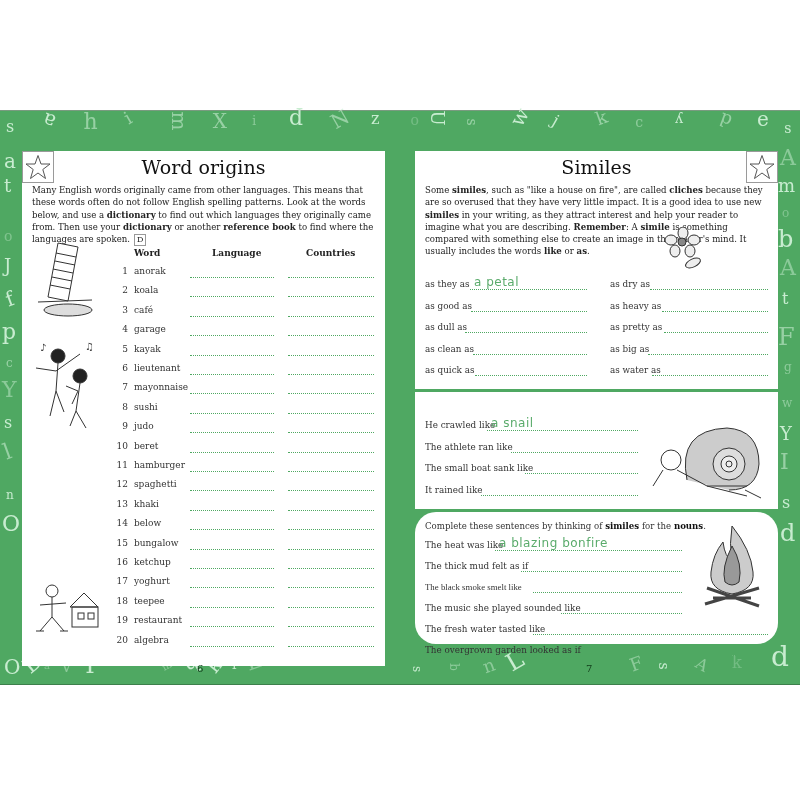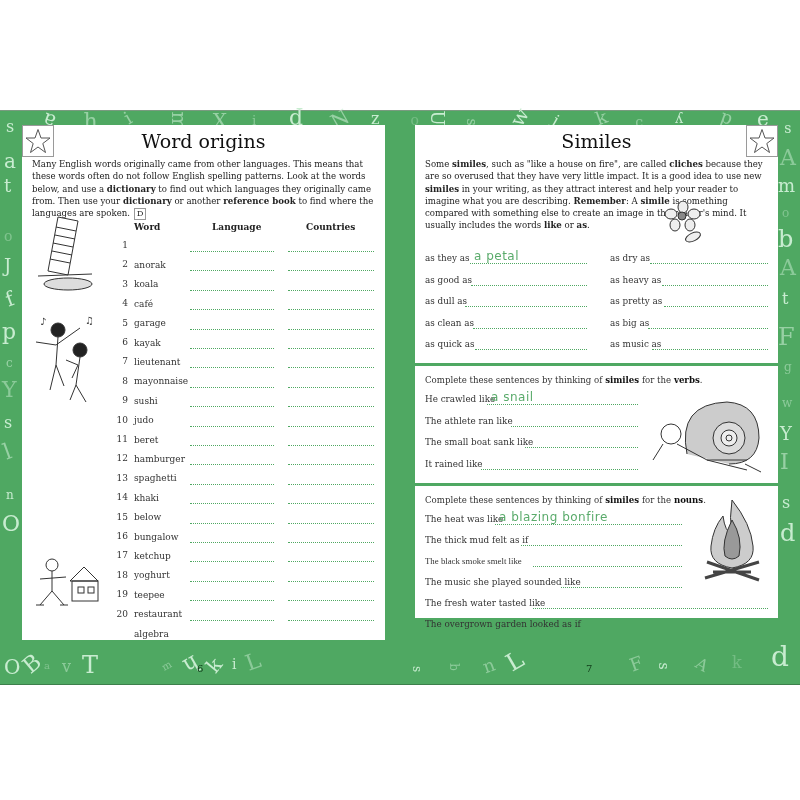--- a/index.html
+++ b/index.html
@@ -1,31 +1,31 @@
 <!DOCTYPE html>
 <html><head>
 <meta charset="utf-8">
 <style>
   html, body { margin:0; padding:0; }
   body { width:800px; height:800px; background:#ffffff; position:relative; overflow:hidden;
          font-family:"DejaVu Serif", serif; color:#222; }
   .spread { position:absolute; left:0; top:110px; width:800px; height:573px; background:#4fa862; border-top:1px solid #7a9a80; border-bottom:1px solid #3d7f4b; }
   .deco { position:absolute; color:#c8ecd0; font-family:"DejaVu Serif", serif; line-height:1; user-select:none; }
-  .page { position:absolute; background:#ffffff; top:14px; height:515px; }
+  .page { position:absolute; background:#ffffff; top:40px; height:515px; }
   .page.left { left:22px; width:363px; }
   .page.right { left:415px; width:363px; background:transparent; }
   .star-box { position:absolute; width:30px; height:30px; border:1px solid #9a9a9a; background:#fff; display:flex; align-items:center; justify-content:center; }
   .title { position:absolute; font-size:19px; color:#111; text-align:center; }
   .intro { position:absolute; font-size:8.6px; line-height:12.3px; color:#222; }
   .intro b { font-weight:bold; }
   .d-box { display:inline-block; border:1px solid #999; font-size:8px; padding:0 2px; margin-left:4px; line-height:10px; }
   .col-h { position:absolute; font-size:9px; font-weight:bold; top:97px; }
   .row { position:absolute; left:0; height:20px; font-size:9px; color:#333; }
   .row .num { position:absolute; left:92px; width:14px; text-align:right; }
-  .row .word { position:absolute; left:112px;margin-top:20px; }
+  .row .word { position:absolute; left:112px; }
   .dots { position:absolute; height:1px; border-bottom:1.2px dotted #4fa862; }
   .pnum { position:absolute; font-size:10px; color:#0f3a18; }
   .rbox { position:absolute; left:0; width:363px; background:#fff; }
   .lab { position:absolute; font-size:8.8px; color:#333; white-space:nowrap; }
   .hand { position:absolute; font-family:"DejaVu Sans", sans-serif; font-size:12px; color:#5aab6b; letter-spacing:0.5px; white-space:nowrap; }
   .instr { position:absolute; font-size:8.6px; color:#333; line-height:12px; }
   .instr b { color:#111; }
   svg { display:block; }
 </style>
 </head>
@@ -312,27 +312,26 @@
           <div class="lab" style="left: 10px; top: 214px;">as quick as</div>
           <div class="dots" style="left: 60px; width: 112px; top: 223px;"></div>
           <div class="lab" style="left: 195px; top: 128px;">as dry as</div>
           <div class="dots" style="left: 235px; width: 118px; top: 137px;"></div>
           <div class="lab" style="left: 195px; top: 149.5px;">as heavy as</div>
           <div class="dots" style="left: 247px; width: 106px; top: 158.5px;"></div>
           <div class="lab" style="left: 195px; top: 171px;">as pretty as</div>
           <div class="dots" style="left: 249px; width: 104px; top: 180px;"></div>
           <div class="lab" style="left: 195px; top: 192.5px;">as big as</div>
           <div class="dots" style="left: 233px; width: 120px; top: 201.5px;"></div>
-          <div class="lab" style="left: 195px; top: 214px;">as music as</div>
+          <div class="lab" style="left: 195px; top: 214px;">as water as</div>
           <div class="dots" style="left: 237px; width: 116px; top: 223px;"></div>
         </div>
     </div>
 
     <div class="rbox" style="top:241px;height:117px;">
-      <div class="instr" id="s2-instr" style="left:10px;top:8px;width:340px;"><span>Complete these sentences by thinking of </span><b>similes</b><span> for the </span><b>verbs</b><span>.</span></div>
       <div id="s2-items">
           <div class="lab" style="left: 10px; top: 28px;">He crawled like</div>
           <div class="dots" style="left: 72px; width: 151px; top: 37px;"></div>
           <div class="hand" style="left: 76px; top: 24px;">a snail</div>
           <div class="lab" style="left: 10px; top: 49.5px;">The athlete ran like</div>
           <div class="dots" style="left: 96px; width: 127px; top: 58.5px;"></div>
           <div class="lab" style="left: 10px; top: 71px;">The small boat sank like</div>
           <div class="dots" style="left: 110px; width: 113px; top: 80px;"></div>
           <div class="lab" style="left: 10px; top: 92.5px;">It rained like</div>
           <div class="dots" style="left: 66px; width: 157px; top: 101.5px;"></div>
@@ -344,21 +343,21 @@
             <circle cx="82" cy="44" r="16" fill="#ddd"></circle>
               <circle cx="82" cy="44" r="8" fill="#eee"></circle>
               <circle cx="82" cy="44" r="3"></circle>
             <circle cx="24" cy="40" r="10" fill="#fff"></circle>
               <path d="M16 50 L6 66 M30 50 L60 66 L100 66 M60 66 L100 76 M98 70 L114 78"></path>
           </g>
         </svg>
       </div>
     </div>
 
-    <div class="rbox" style="top:361px;height:132px;">
+    <div class="rbox" style="top:361px;height:132px;border-radius:21px;">
       <div class="instr" id="s3-instr" style="left:10px;top:8px;width:340px;"><span>Complete these sentences by thinking of </span><b>similes</b><span> for the </span><b>nouns</b><span>.</span></div>
       <div id="s3-items">
           <div class="lab" style="left: 10px; top: 28px;">The heat was like</div>
           <div class="dots" style="left: 80px; width: 187px; top: 37px;"></div>
           <div class="hand" style="left: 84px; top: 24px;">a blazing bonfire</div>
           <div class="lab" style="left: 10px; top: 49px;">The thick mud felt as if</div>
           <div class="dots" style="left: 106px; width: 161px; top: 58px;"></div>
           <div class="lab" style="left: 10px; top: 70px; font-family: Liberation Serif, serif;">The black smoke smelt like</div>
           <div class="dots" style="left: 118px; width: 149px; top: 79px;"></div>
           <div class="lab" style="left: 10px; top: 91px;">The music she played sounded like</div>

